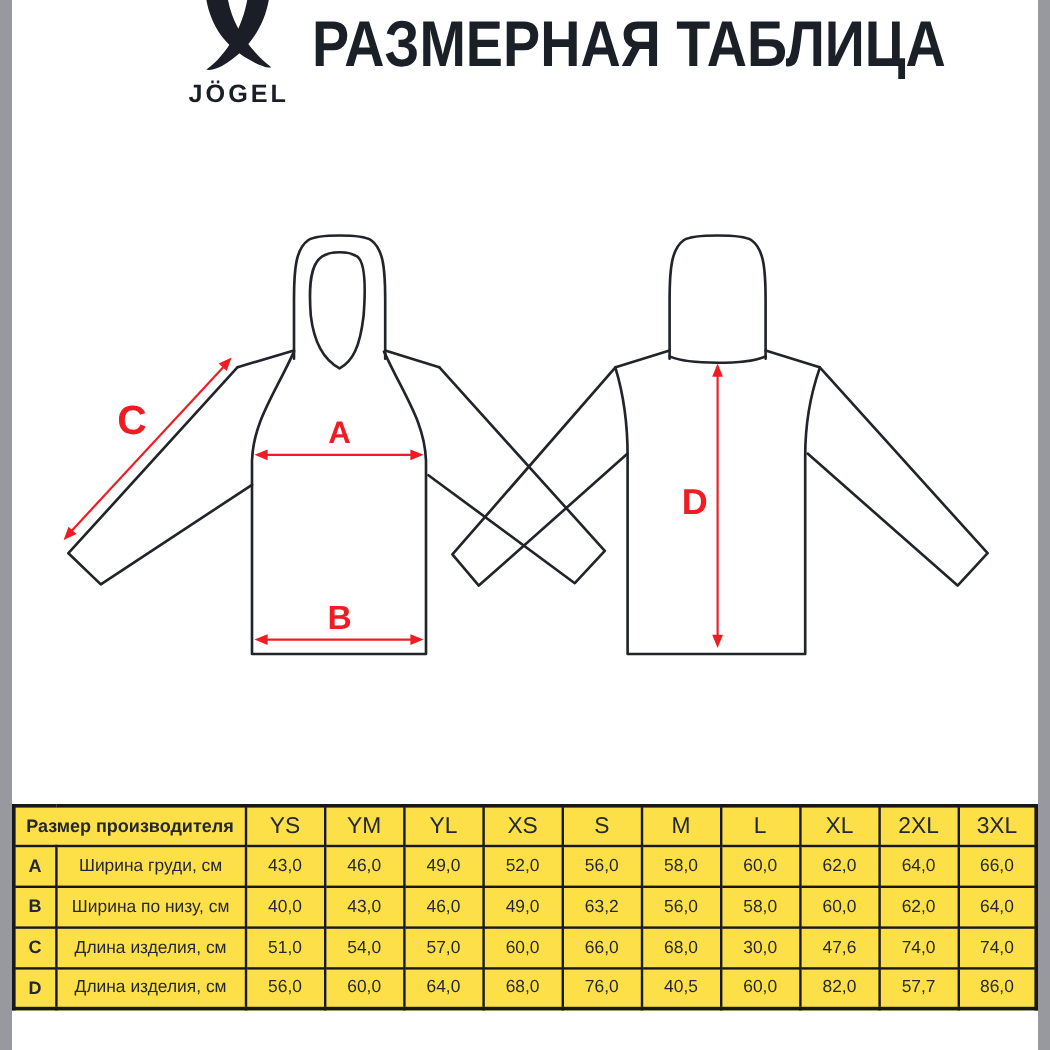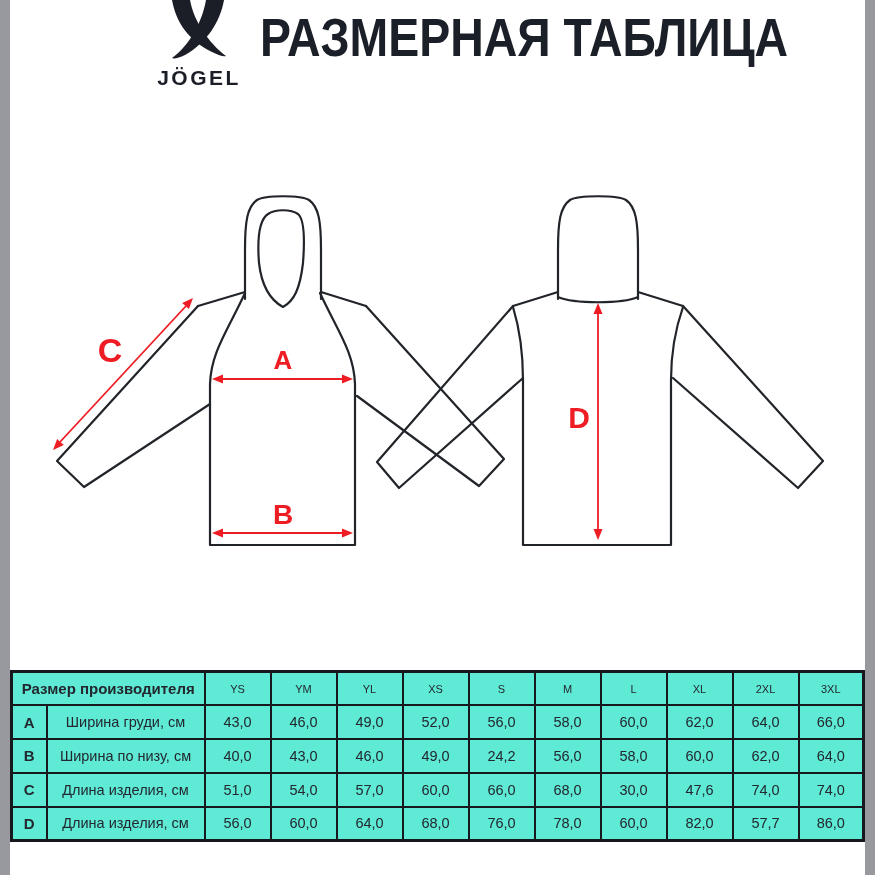--- a/index.html
+++ b/index.html
@@ -17,29 +17,29 @@
   .title {
     position:absolute; left:260px; top:6px;
     font-size:54px; font-weight:bold; color:#1b1f27;
     letter-spacing:0px; white-space:nowrap;
     transform:scaleX(0.86); transform-origin:left top;
   }
   .diagram { position:absolute; left:0; top:0; }
   .size-table {
     position:absolute; left:10px; top:670px; width:854px;
     border-collapse:collapse; table-layout:fixed;
-    color:#232730; border:3px solid #16181e; background:#5eead4;
+    color:#232730; border:3px solid #16181e; background:#fde047;
   }
   .size-table tr { height:33.8px; }
   .size-table td {
     border:2px solid #16181e; text-align:center; vertical-align:middle;
     padding:0; font-size:14.5px; overflow:hidden; white-space:nowrap;
   }
   .size-table td.hdr { font-weight:bold; font-size:15px; }
-  .size-table td.sz { font-size:11px; }
+  .size-table td.sz { font-size:19px; }
   .size-table td.letter { font-weight:bold; font-size:15px; }
 </style>
 </head>
 <body>
 
 <div class="page">
 
   <div class="margin-strip margin-left"></div>
   <div class="margin-strip margin-right"></div>
 
@@ -156,21 +156,21 @@
       <td>64,0</td>
       <td>66,0</td>
     </tr>
     <tr>
       <td class="letter">B</td>
       <td>Ширина по низу, см</td>
       <td>40,0</td>
       <td>43,0</td>
       <td>46,0</td>
       <td>49,0</td>
-      <td>24,2</td>
+      <td>63,2</td>
       <td>56,0</td>
       <td>58,0</td>
       <td>60,0</td>
       <td>62,0</td>
       <td>64,0</td>
     </tr>
     <tr>
       <td class="letter">C</td>
       <td>Длина изделия, см</td>
       <td>51,0</td>
@@ -185,21 +185,21 @@
       <td>74,0</td>
     </tr>
     <tr>
       <td class="letter">D</td>
       <td>Длина изделия, см</td>
       <td>56,0</td>
       <td>60,0</td>
       <td>64,0</td>
       <td>68,0</td>
       <td>76,0</td>
-      <td>78,0</td>
+      <td>40,5</td>
       <td>60,0</td>
       <td>82,0</td>
       <td>57,7</td>
       <td>86,0</td>
     </tr>
   </tbody>
     </table>
 
 </div>
 

